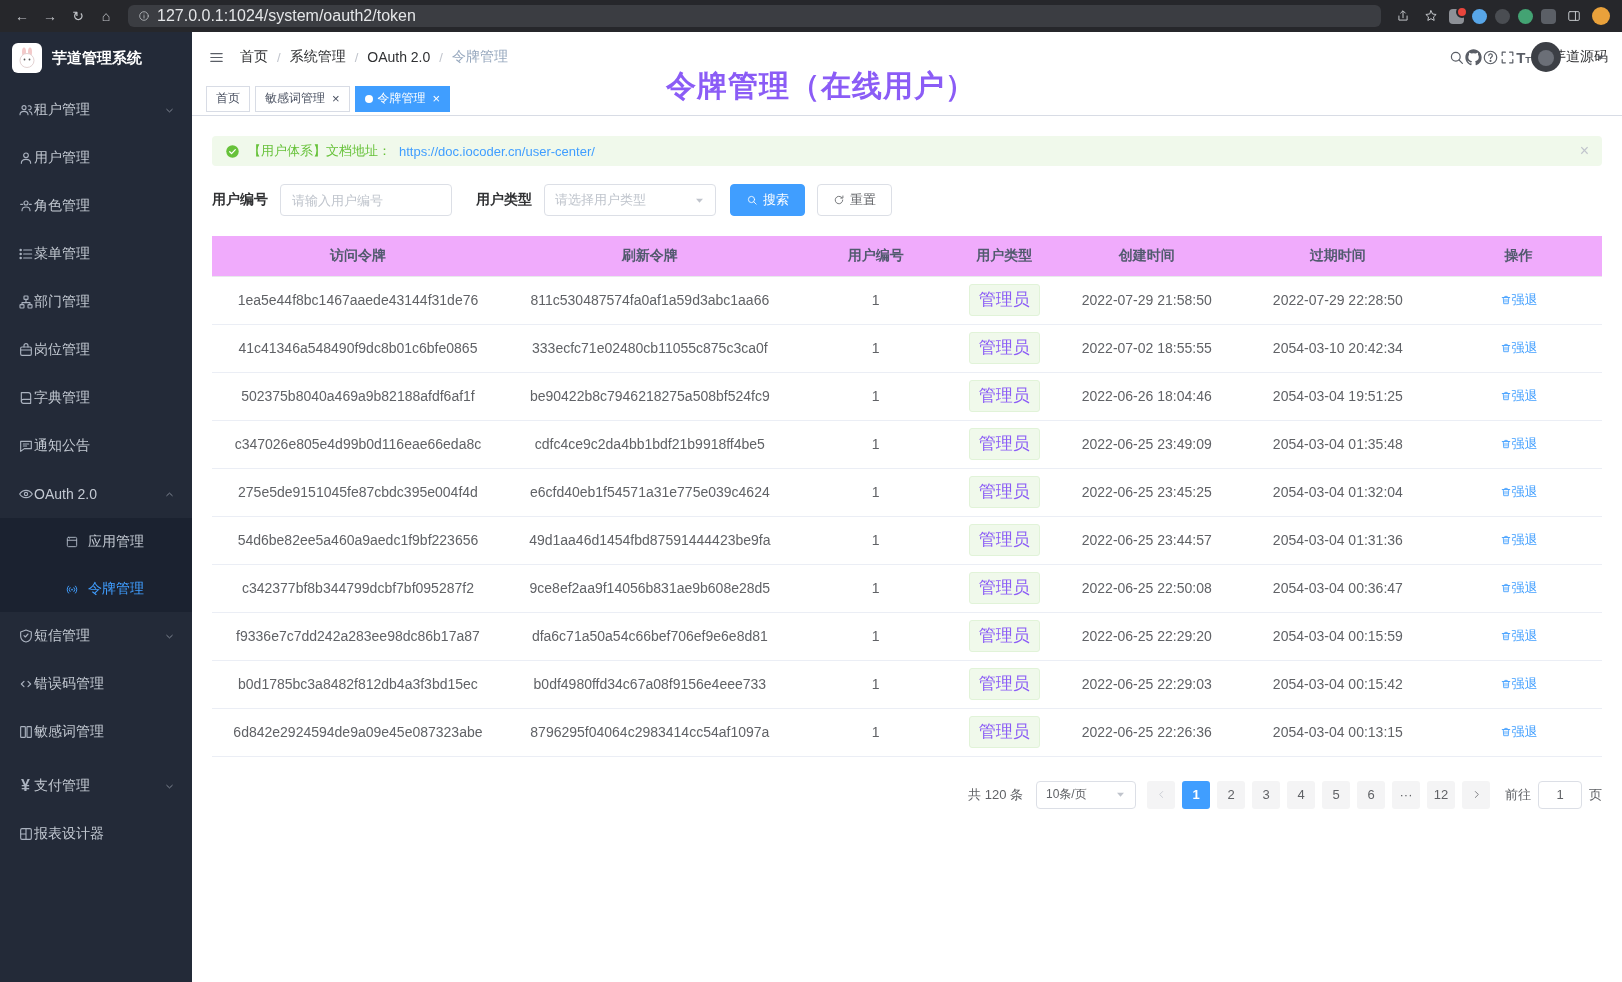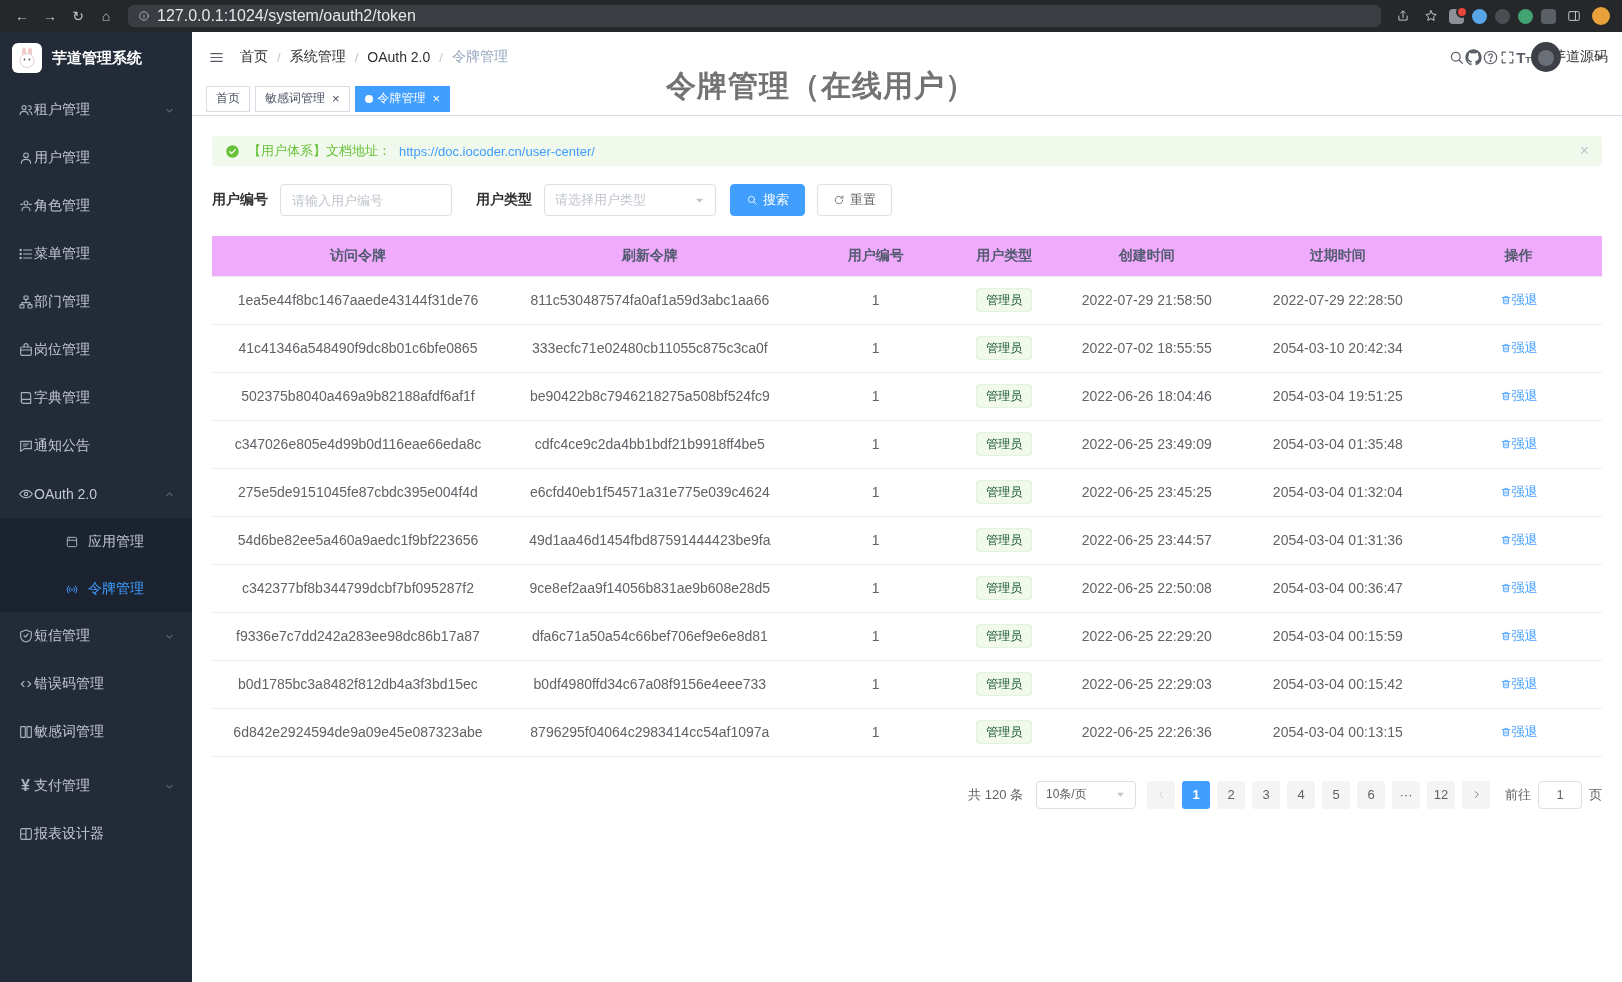--- a/index.html
+++ b/index.html
@@ -82,36 +82,36 @@
   .f-placeholder{color:#bfc4cc;font-size:13px;}
   .sel-caret{color:#c0c4cc;display:inline-flex;}
   .btn{height:32px;border-radius:4px;display:inline-flex;align-items:center;gap:5px;font-size:13px;padding:0 15px;cursor:pointer;font-family:inherit;}
   .btn-ico{display:inline-flex;font-size:12px;}
   .btn-primary{background:#409eff;border:1px solid #409eff;color:#fff;}
   .btn-plain{background:#fff;border:1px solid #dcdfe6;color:#606266;margin-left:12px;}
 
   .table{width:100%;border-collapse:collapse;margin-top:20px;table-layout:fixed;}
   .table th{height:40px;background:#f0abfc;color:#515a6e;font-size:14px;font-weight:700;border-bottom:1px solid #e8eaec;padding:0 6px;white-space:nowrap;}
   .table td{height:48px;color:#606266;font-size:14px;text-align:center;border-bottom:1px solid #ebeef5;padding:0 6px;white-space:nowrap;overflow:hidden;text-overflow:ellipsis;}
-  .tag-success{display:inline-block;padding:2px 9px;font-size:12px;color:#14532d;background:#f0f9eb;border:1px solid #e1f3d8;border-radius:3px;line-height:1.5;}
+  .tag-success{display:inline-block;padding:2px 9px;font-size:17px;color:#8b5cf6;background:#f0f9eb;border:1px solid #e1f3d8;border-radius:3px;line-height:1.5;}
   .link{color:#409eff;font-size:13px;display:inline-flex;align-items:center;cursor:pointer;}
 
   .pagination{display:flex;align-items:center;justify-content:flex-end;gap:7px;margin-top:24px;font-size:13px;color:#606266;}
   .pg-total{margin-right:6px;}
   .page-size{width:100px;height:28px;border:1px solid #dcdfe6;border-radius:4px;display:flex;align-items:center;justify-content:space-between;padding:0 9px;font-size:12px;color:#606266;cursor:pointer;margin-right:4px;background:#fff;}
   .pg-btn{min-width:28px;height:28px;background:#f4f4f5;border:none;border-radius:3px;display:inline-flex;align-items:center;justify-content:center;color:#606266;font-size:13px;cursor:pointer;font-family:inherit;padding:0 4px;}
   .pg-btn.active{background:#409eff;color:#fff;font-weight:700;}
   .pg-btn.disabled{color:#c0c4cc;cursor:default;}
   .pg-btn .ar{display:inline-flex;font-size:11px;}
   #page-list{display:flex;gap:7px;}
   .pg-goto-label{margin-left:8px;}
   .goto-input{width:44px;height:28px;border:1px solid #dcdfe6;border-radius:4px;text-align:center;font-size:13px;color:#606266;outline:none;font-family:inherit;}
 
   
-  .annotation{position:absolute;left:666px;top:66px;font-size:30px;font-weight:700;color:#737373;letter-spacing:1px;z-index:40;pointer-events:none;white-space:nowrap;}
+  .annotation{position:absolute;left:666px;top:66px;font-size:30px;font-weight:700;color:#8b5cf6;letter-spacing:1px;z-index:40;pointer-events:none;white-space:nowrap;}
 </style>
 </head>
 <body>
 
 <div class="screen">
 
   <div class="browser-bar">
     <span class="b-ico">←</span>
     <span class="b-ico">→</span>
     <span class="b-ico">↻</span>

